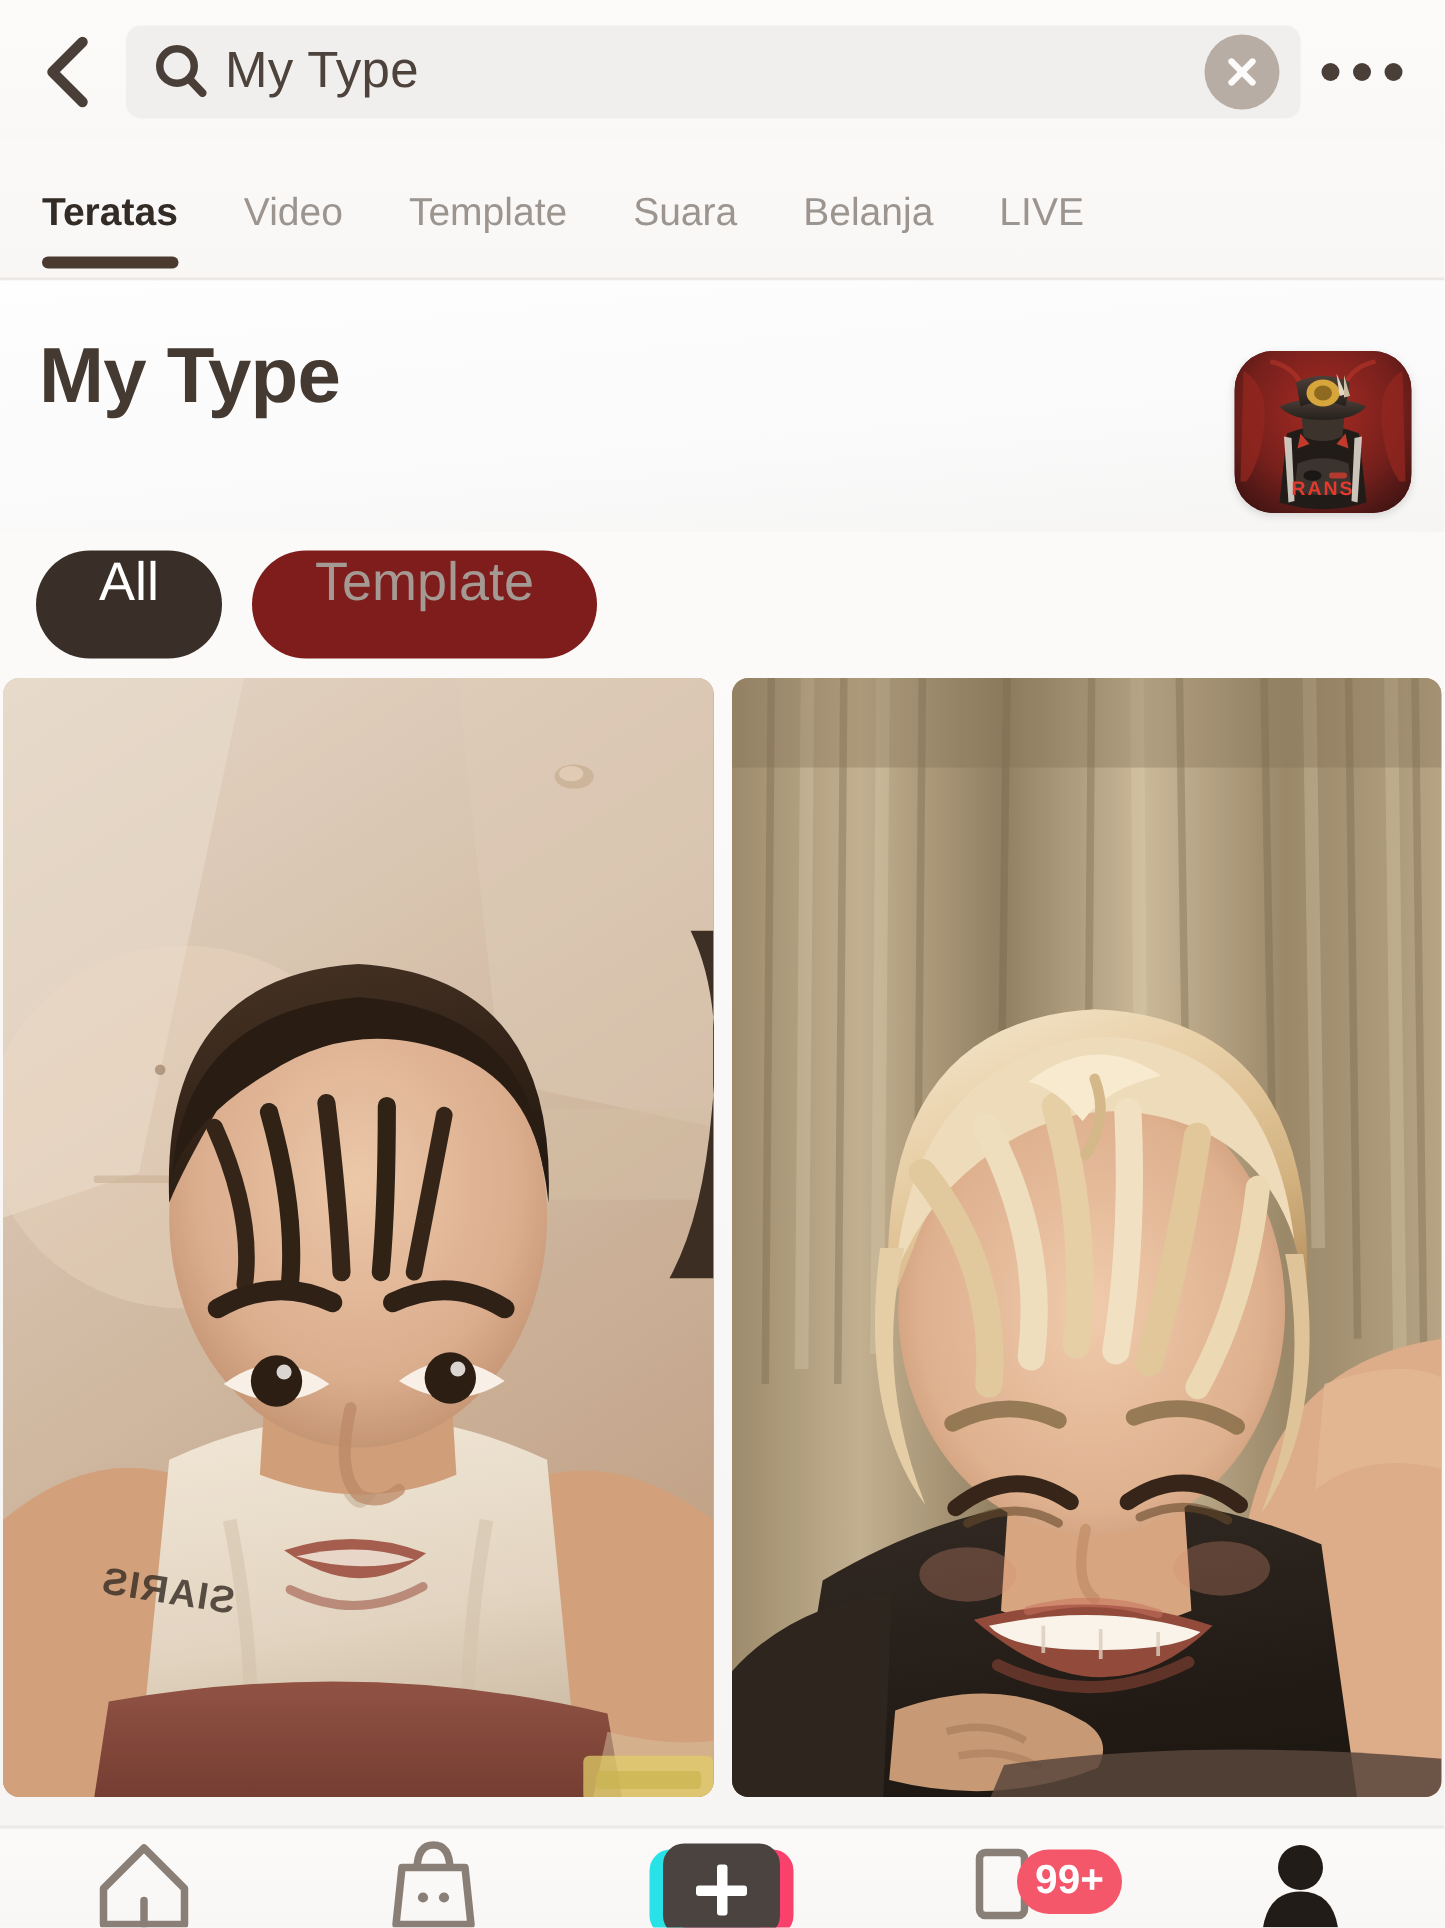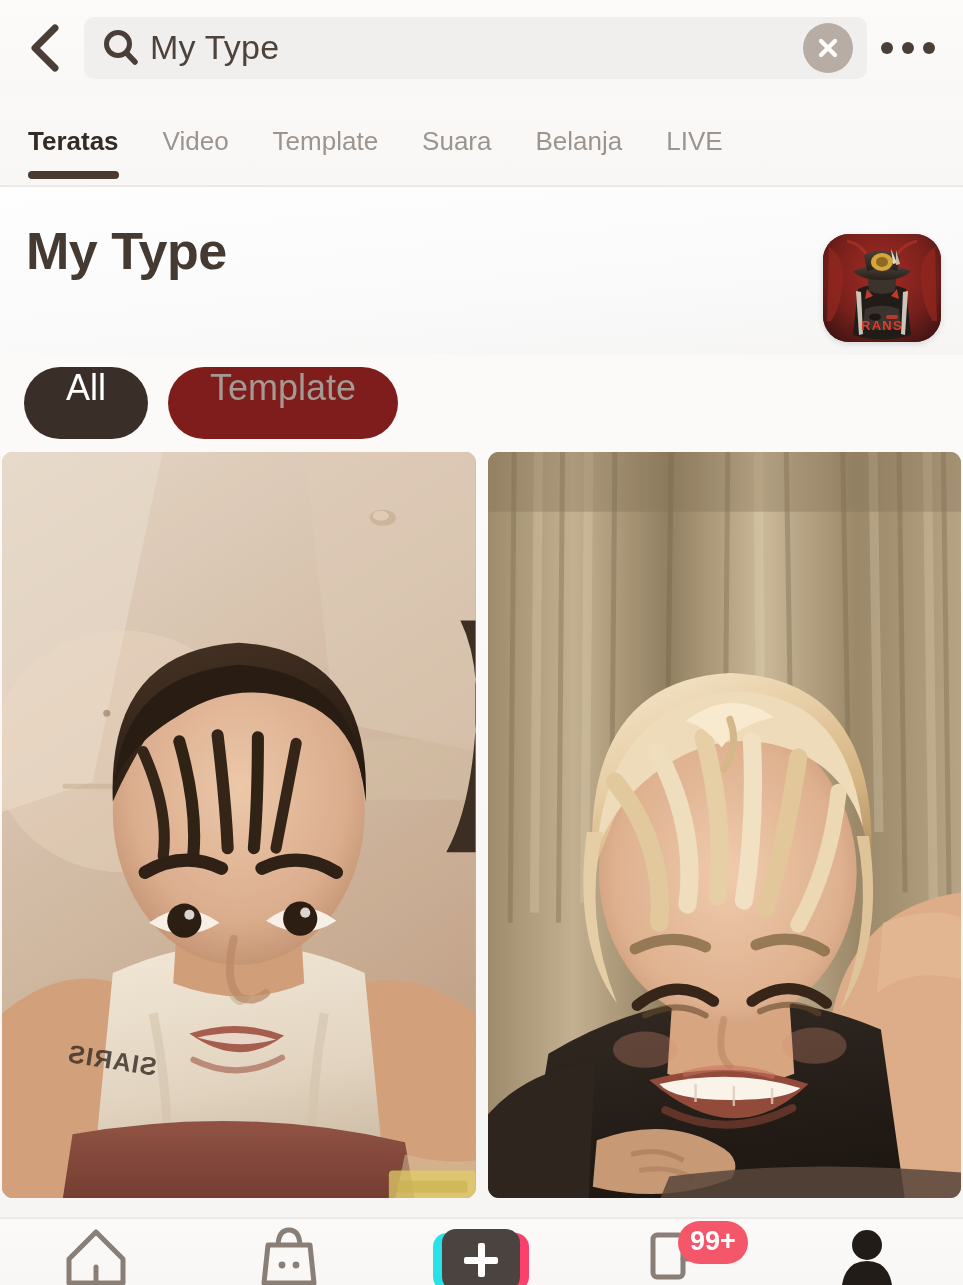--- a/index.html
+++ b/index.html
@@ -115,21 +115,21 @@
     position:absolute; left:0; bottom:0; width:963px; height:68px;
     background:linear-gradient(180deg,#fbfaf9 0%,#f8f7f6 100%);
     border-top:2px solid #eceae8;
     display:flex; align-items:flex-start;
   }
   .nav-item {
     flex:1 1 0; height:68px; position:relative;
     display:flex; align-items:flex-start; justify-content:center; padding-top:8px;
   }
   .nav-badge {
-    position:absolute; top:2px; left:50%; margin-left:4px;
+    position:absolute; top:14px; left:50%; margin-left:4px;
     background:#f4566a; color:#fff;
     font-size:27px; font-weight:bold; line-height:1;
     padding:7px 12px 9px; border-radius:22px;
     z-index:3; white-space:nowrap;
   }
   .create-btn {
     position:relative; width:96px; height:62px; margin-top:2px;
   }
   .create-cyan {
     position:absolute; left:0; top:4px; width:76px; height:58px;

